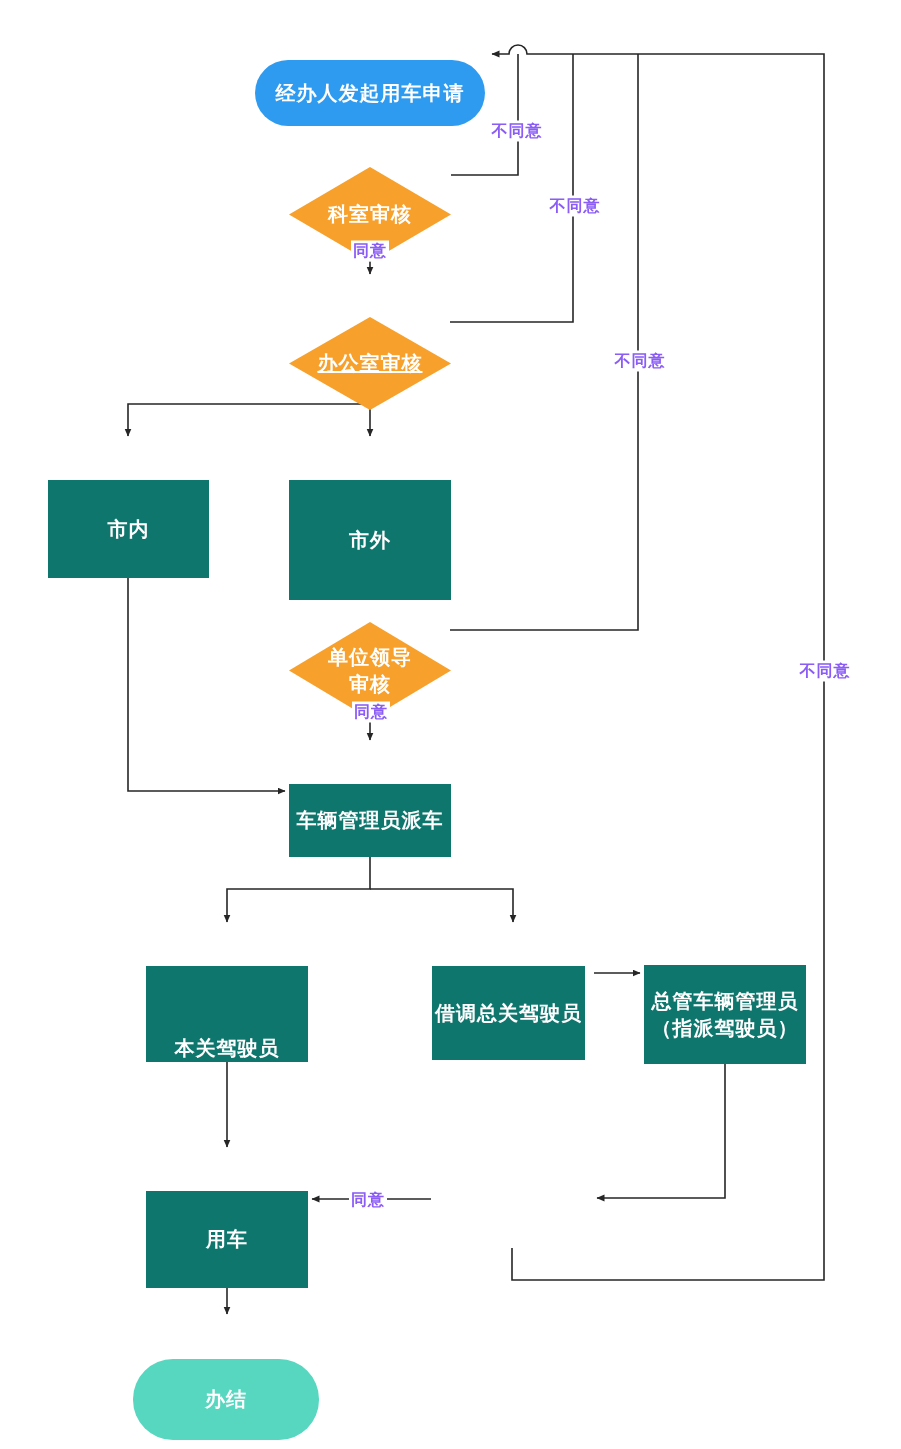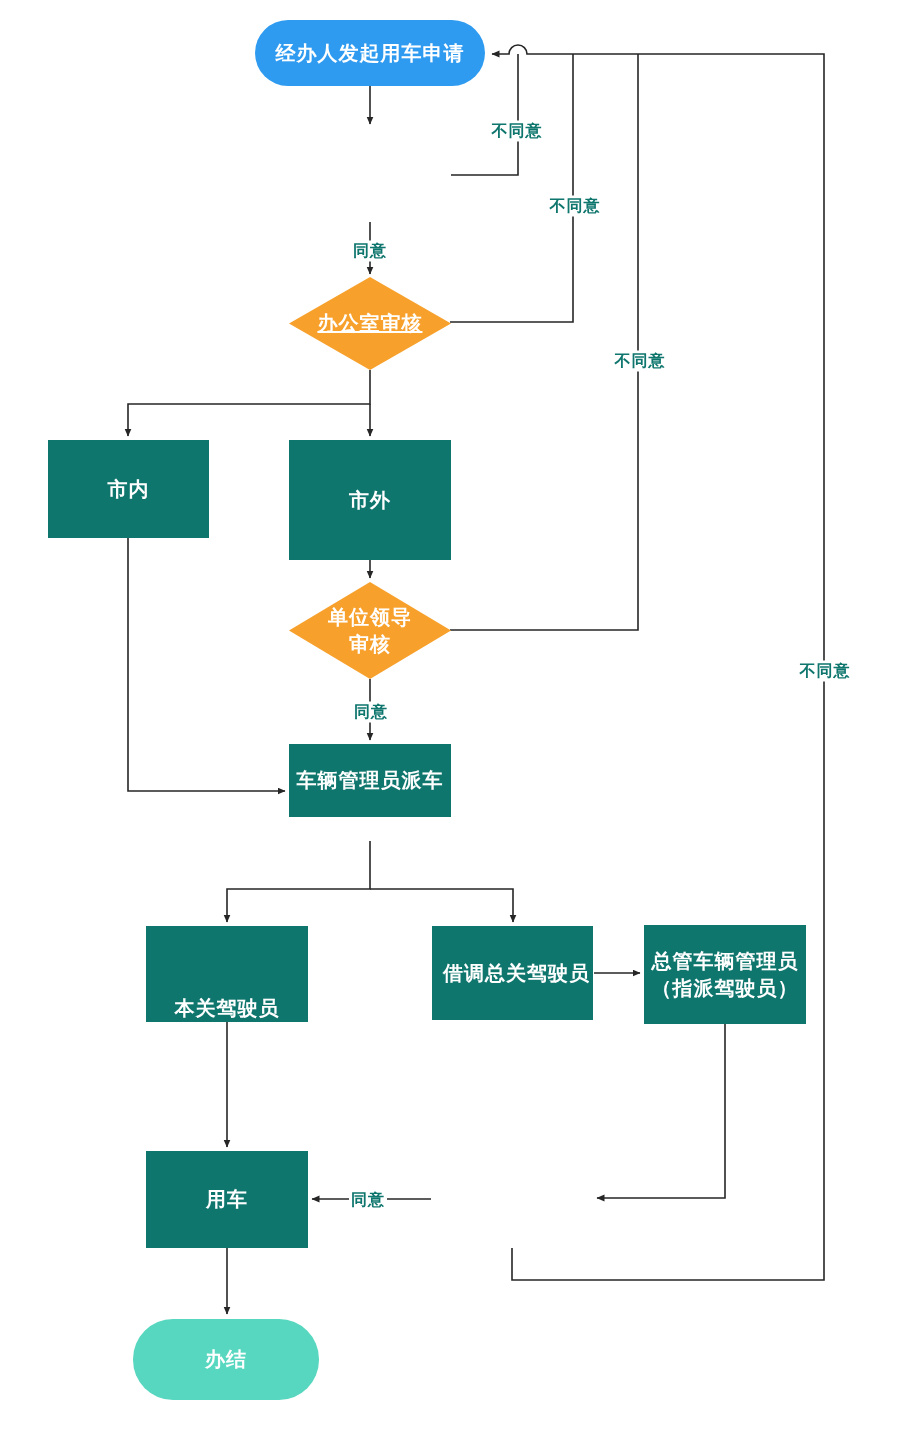--- a/index.html
+++ b/index.html
@@ -5,34 +5,34 @@
   html,body { margin:0; padding:0; background:#ffffff; }
   .canvas {
     position:relative; width:901px; height:1449px; background:#ffffff;
     font-family:"Liberation Sans", sans-serif; overflow:hidden;
   }
   svg.wires { position:absolute; left:0; top:0; width:901px; height:1449px; }
   svg.wires path.wire { stroke:#262626; stroke-width:1.6; fill:none; }
   .node {
     position:absolute; display:flex; align-items:center; justify-content:center;
     text-align:center; color:#ffffff; font-weight:bold; font-size:20px;
-    letter-spacing:1px; line-height:1.35;
+    letter-spacing:1px; line-height:1.35;margin-top:40px;
   }
   .node span { white-space:pre-line; position:relative; z-index:2; }
   .rect  { background:#0f766e; }
   .pill-start { background:#2E9BF0; border-radius:33px; }
   .pill-end   { background:#57D7BF; border-radius:40px; }
   .diamond { background:transparent; }
   .diamond::before {
     content:""; position:absolute; inset:0; background:#F7A02B;
     clip-path:polygon(50% 0, 100% 50%, 50% 100%, 0 50%);
   }
   .edge-label {
     position:absolute; transform:translate(-50%,-50%);
-    background:#ffffff; color:#0f766e; font-weight:bold; font-size:16px;
+    background:#ffffff; color:#8b5cf6; font-weight:bold; font-size:16px;
     padding:0 2px; white-space:nowrap; z-index:3; letter-spacing:1px;
   }
 </style>
 </head>
 <body>
 
 <div class="canvas">
 
   <svg class="wires" width="901" height="1449" viewBox="0 0 901 1449">
     <defs>
@@ -57,20 +57,23 @@
     <path class="wire" d="M451,175 L518,175 L518,54"></path>
     <path class="wire" d="M450,322 L573,322 L573,54"></path>
     <path class="wire" d="M450,630 L638,630 L638,54"></path>
     <path class="wire" d="M227,1248 L227,1314" marker-end="url(#arr)"></path>
   </svg>
 
   <div class="node pill-start" style="left:255px; top:20px; width:230px; height:66px;">
     <span>经办人发起用车申请</span>
   </div>
 
+  <div class="node diamond" style="left:289px; top:127px; width:162px; height:95px;">
+    <span>科室审核</span>
+  </div>
 
   <div class="node diamond" style="left:289px; top:277px; width:162px; height:93px;text-decoration:underline;">
     <span>办公室审核</span>
   </div>
 
   <div class="node rect" style="left:48px; top:440px; width:161px; height:98px;">
     <span>市内</span>
   </div>
 
   <div class="node rect" style="left:289px; top:440px; width:162px; height:120px;">
@@ -83,21 +86,21 @@
   </div>
 
   <div class="node rect" style="left:289px; top:744px; width:162px; height:73px;">
     <span>车辆管理员派车</span>
   </div>
 
   <div class="node rect" style="left:146px; top:926px; width:162px; height:96px;align-items:flex-end;">
     <span>本关驾驶员</span>
   </div>
 
-  <div class="node rect" style="left:432px; top:926px; width:153px; height:94px;padding-left:8px;">
+  <div class="node rect" style="left:432px; top:926px; width:153px; height:94px;">
     <span>借调总关驾驶员</span>
   </div>
 
   <div class="node rect" style="left:644px; top:925px; width:162px; height:99px;">
     <span>总管车辆管理员
 （指派驾驶员）</span>
   </div>
 
 
   <div class="node rect" style="left:146px; top:1151px; width:162px; height:97px;">

